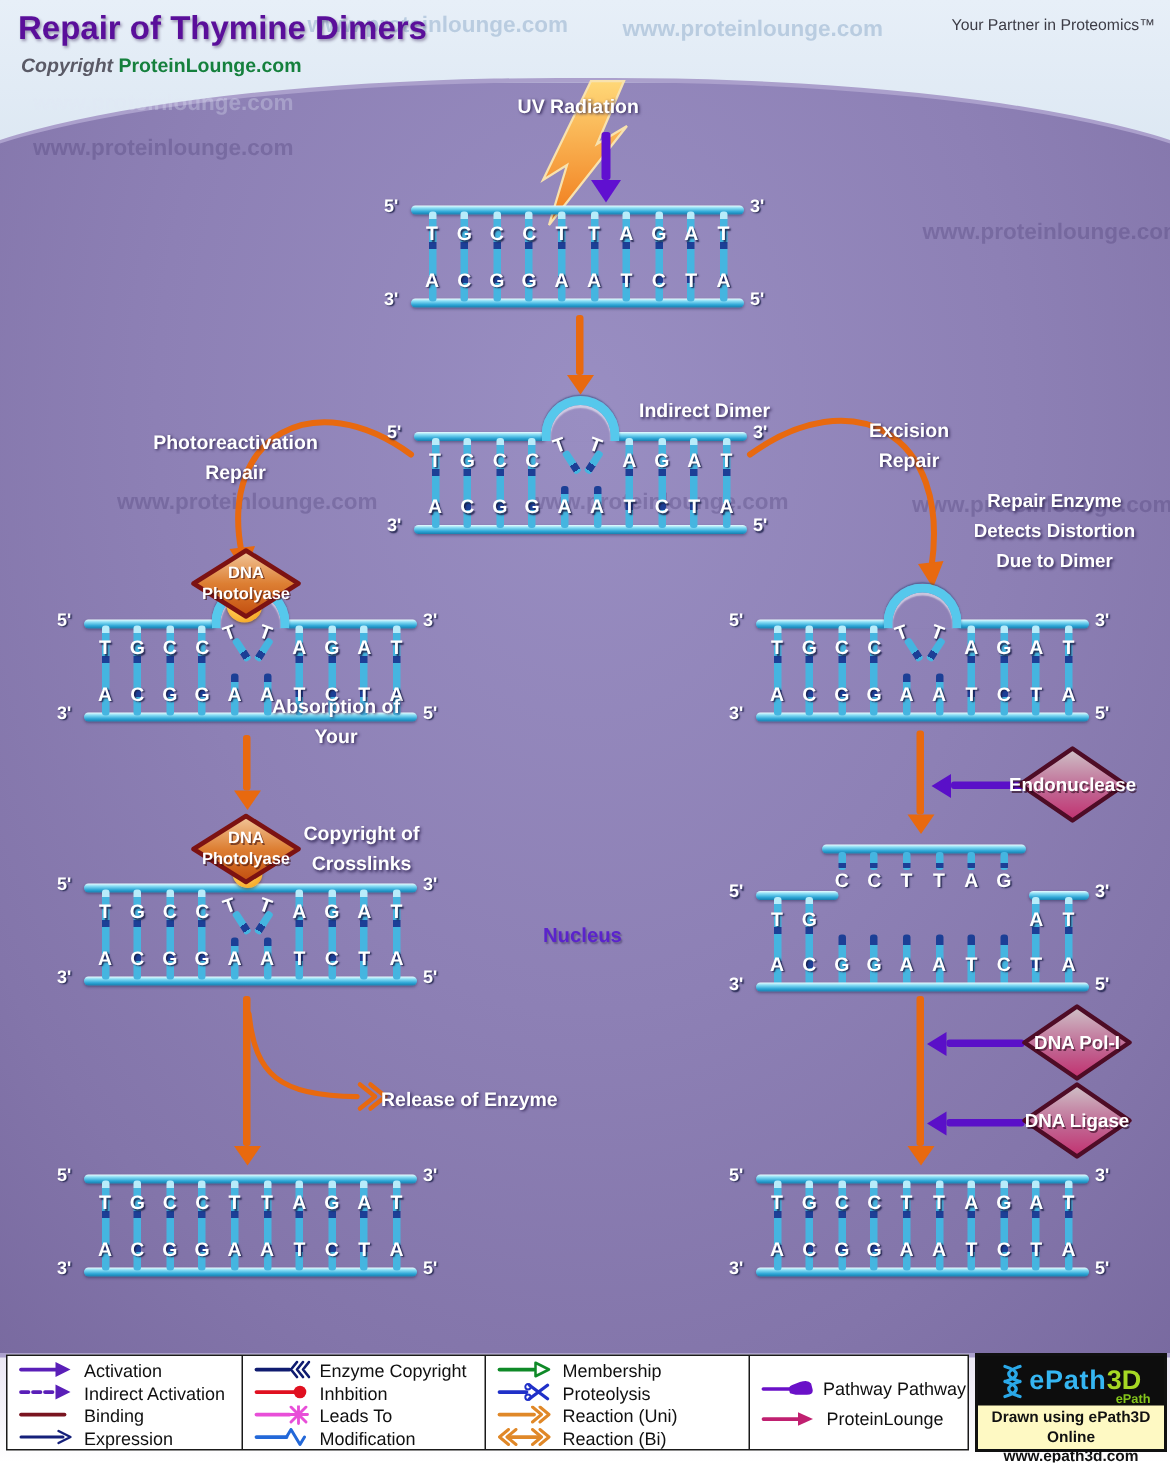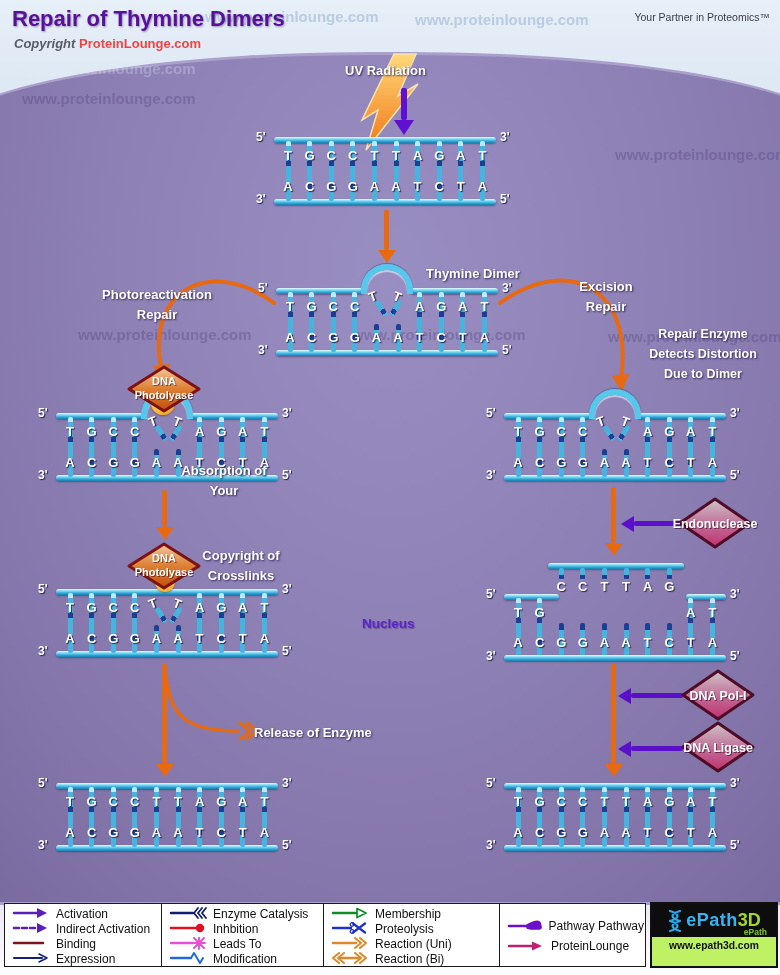--- a/index.html
+++ b/index.html
@@ -15,21 +15,21 @@
   
   .wm{font-weight:bold;font-size:15px;z-index:2;white-space:nowrap;}
   .wm-blue{color:rgba(150,176,206,0.55);}
   .wm-dark{color:rgba(66,52,108,0.28);}
   .wm-lite{color:rgba(225,233,246,0.30);}
   
   #title{left:12px;top:6px;font-size:22px;font-weight:bold;color:#5a0f9a;
          text-shadow:1px 1px 2px rgba(60,40,90,0.45);z-index:3;}
   #copyright{left:14px;top:36px;font-size:13px;z-index:3;}
   #copyright .c1{font-style:italic;color:#5a5a66;font-weight:bold;}
-  #copyright .c2{color:#ef4444;font-weight:bold;}
+  #copyright .c2{color:#15803d;font-weight:bold;}
   #brand{right:10px;top:10px;text-align:right;z-index:3;}
   #brand .bx{color:#5b2d8e;font-weight:bold;font-size:25px;}
   #brand .bn{color:#5b2d8e;font-weight:bold;font-style:italic;font-size:26px;letter-spacing:0.5px;}
   #brand .bt{color:#3c3c46;font-size:10.5px;margin-top:1px;}
   
   .lab{color:#fff;font-weight:bold;font-size:13px;text-align:center;line-height:20px;
        text-shadow:1px 1px 2px rgba(35,25,70,0.85);z-index:7;white-space:nowrap;}
   .lab.small{font-size:12.5px;}
   #nucleus-label{color:#5b23cc;font-weight:bold;font-size:13.5px;z-index:7;
                  text-shadow:1px 1px 1px rgba(30,20,60,0.35);}
@@ -63,21 +63,21 @@
   #overlay{left:0;top:0;z-index:3;pointer-events:none;}
   
   #legend{left:4px;top:903px;width:642px;height:64px;background:#ffffff;border:1.5px solid #1a1a1a;
           display:flex;z-index:8;box-sizing:border-box;}
   .lcol{box-sizing:border-box;padding:2px 0 0 7px;display:flex;flex-direction:column;justify-content:space-around;}
   .lcol+.lcol{border-left:1.5px solid #1a1a1a;}
   .lcol.center{justify-content:center;gap:6px;}
   .litem{display:flex;align-items:center;gap:6px;height:14px;}
   .litem .llabel{font-size:12px;color:#101010;white-space:nowrap;}
   
-  #epath{left:650px;top:902px;width:128px;height:66px;border:2px solid #101010;background:#bef264;
+  #epath{left:650px;top:902px;width:128px;height:66px;border:2px solid #101010;background:#fef9c3;
          box-sizing:border-box;z-index:8;}
   #epath .black{position:relative;height:33px;background:#0d0d0d;display:flex;align-items:center;justify-content:center;}
   #epath .e1{color:#35b6f2;font-weight:bold;font-size:18px;letter-spacing:0.5px;}
   #epath .e2{color:#a6d824;font-weight:bold;font-size:18px;}
   #epath .eo{position:absolute;right:9px;bottom:0px;color:#85c61c;font-weight:bold;font-size:8.5px;}
   #epath .credit{text-align:center;font-size:10.3px;color:#111;line-height:13px;padding-top:2px;font-weight:bold;}
 </style>
 </head>
 <body>
 
@@ -493,21 +493,21 @@
   <path d="M55,4 L90,28 L55,52 L20,28 Z" fill="url(#gPk)" stroke="#4e0c26" stroke-width="3" stroke-linejoin="round"></path>
   <text x="56" y="33.5" text-anchor="middle" font-size="12.5" font-weight="bold" fill="rgba(40,5,25,0.6)">DNA Pol-I</text>
   <text x="55" y="32.5" text-anchor="middle" font-size="12.5" font-weight="bold" fill="#ffffff">DNA Pol-I</text>
 </svg>
 <svg class="diamond" style="left:663px;top:719px;" width="110" height="56">
   <path d="M55,4 L90,28 L55,52 L20,28 Z" fill="url(#gPk)" stroke="#4e0c26" stroke-width="3" stroke-linejoin="round"></path>
   <text x="56" y="33.5" text-anchor="middle" font-size="12.5" font-weight="bold" fill="rgba(40,5,25,0.6)">DNA Ligase</text>
   <text x="55" y="32.5" text-anchor="middle" font-size="12.5" font-weight="bold" fill="#ffffff">DNA Ligase</text>
 </svg>
 
-<div class="abs lab" style="left:426px;top:264px;">Thymine Dimer</div>
+<div class="abs lab" style="left:426px;top:264px;">Indirect Dimer</div>
 <div class="abs lab" style="left:87px;top:285px;width:140px;">
   <div>Photoreactivation</div>
   <div>Repair</div>
 </div>
 <div class="abs lab" style="left:556px;top:277px;width:100px;">
   <div>Excision</div>
   <div>Repair</div>
 </div>
 <div class="abs lab small" style="left:637px;top:324px;width:132px;">
   <div>Repair Enzyme</div>
@@ -554,21 +554,21 @@
         </svg>
         <span class="llabel">Expression</span>
       </div>
     </div>
   <div class="lcol" style="width:162px;">
       <div class="litem">
         <svg width="38" height="13" viewBox="0 0 38 13">
           <line x1="2" y1="6" x2="24" y2="6" stroke="#101c70" stroke-width="2.5" stroke-linecap="round" stroke-linejoin="round" fill="none"></line>
           <path d="M29,1 L25,6 L29,11 M33,1 L29,6 L33,11 M37,1 L33,6 L37,11" stroke="#101c70" stroke-width="1.8" stroke-linecap="round" stroke-linejoin="round" fill="none"></path>
         </svg>
-        <span class="llabel">Enzyme Catalysis</span>
+        <span class="llabel">Enzyme Copyright</span>
       </div>
       <div class="litem">
         <svg width="38" height="13" viewBox="0 0 38 13">
           <line x1="2" y1="6" x2="27" y2="6" stroke="#e01020" stroke-width="2.5" stroke-linecap="round" stroke-linejoin="round" fill="none"></line>
           <circle cx="31" cy="6" r="4.2" fill="#e01020"></circle>
         </svg>
         <span class="llabel">Inhbition</span>
       </div>
       <div class="litem">
         <svg width="38" height="13" viewBox="0 0 38 13">
@@ -639,15 +639,16 @@
 <div id="epath" class="abs">
   <div class="black">
     <svg width="16" height="24" style="margin-right:3px;">
       <path d="M13,2 C3,5 3,9 13,12 M3,2 C13,5 13,9 3,12 M13,12 C3,15 3,19 13,22 M3,12 C13,15 13,19 3,22" fill="none" stroke="#2aa8e8" stroke-width="2.2" stroke-linecap="round"></path>
     </svg>
     <span class="e1">ePath</span>
       <span class="e2">3D</span>
     <span class="eo">ePath</span>
   </div>
   <div class="credit">
+    <div>Drawn using ePath3D Online</div>
     <div>www.epath3d.com</div>
   </div>
 </div>
 
 </body></html>

